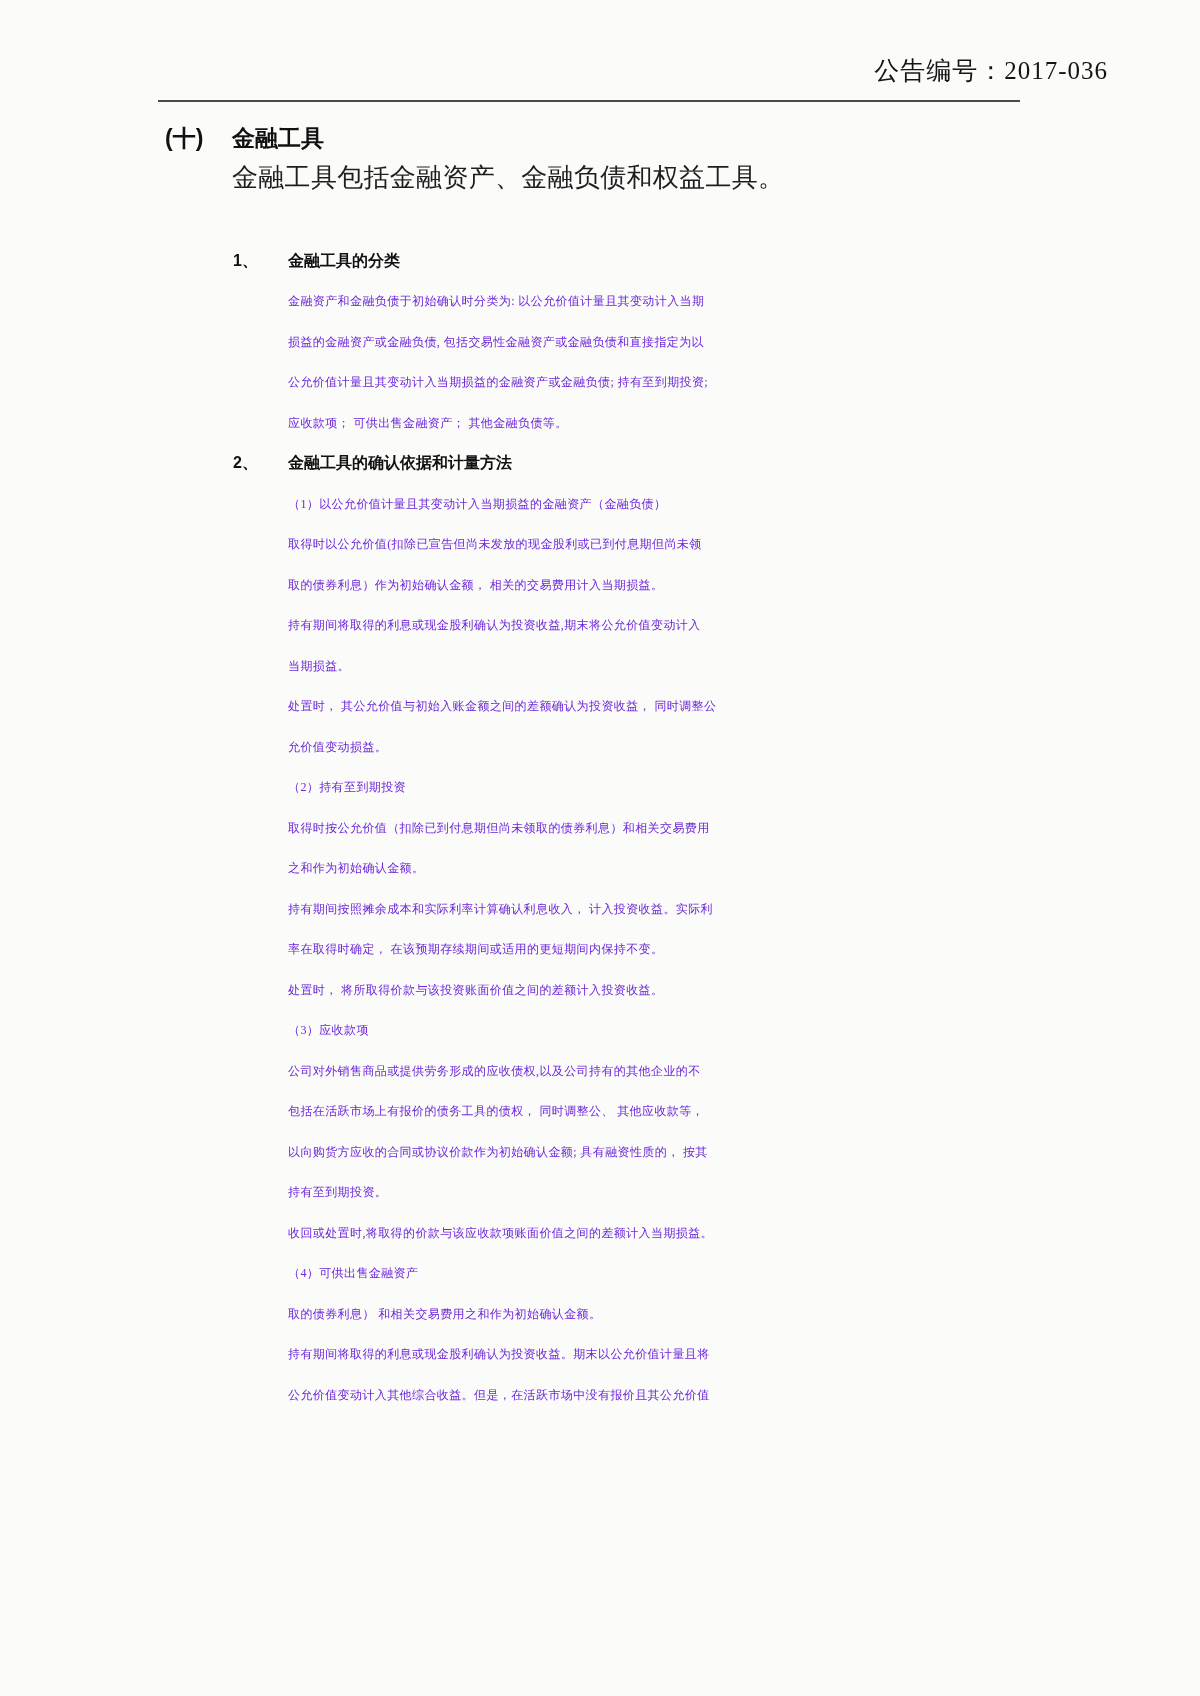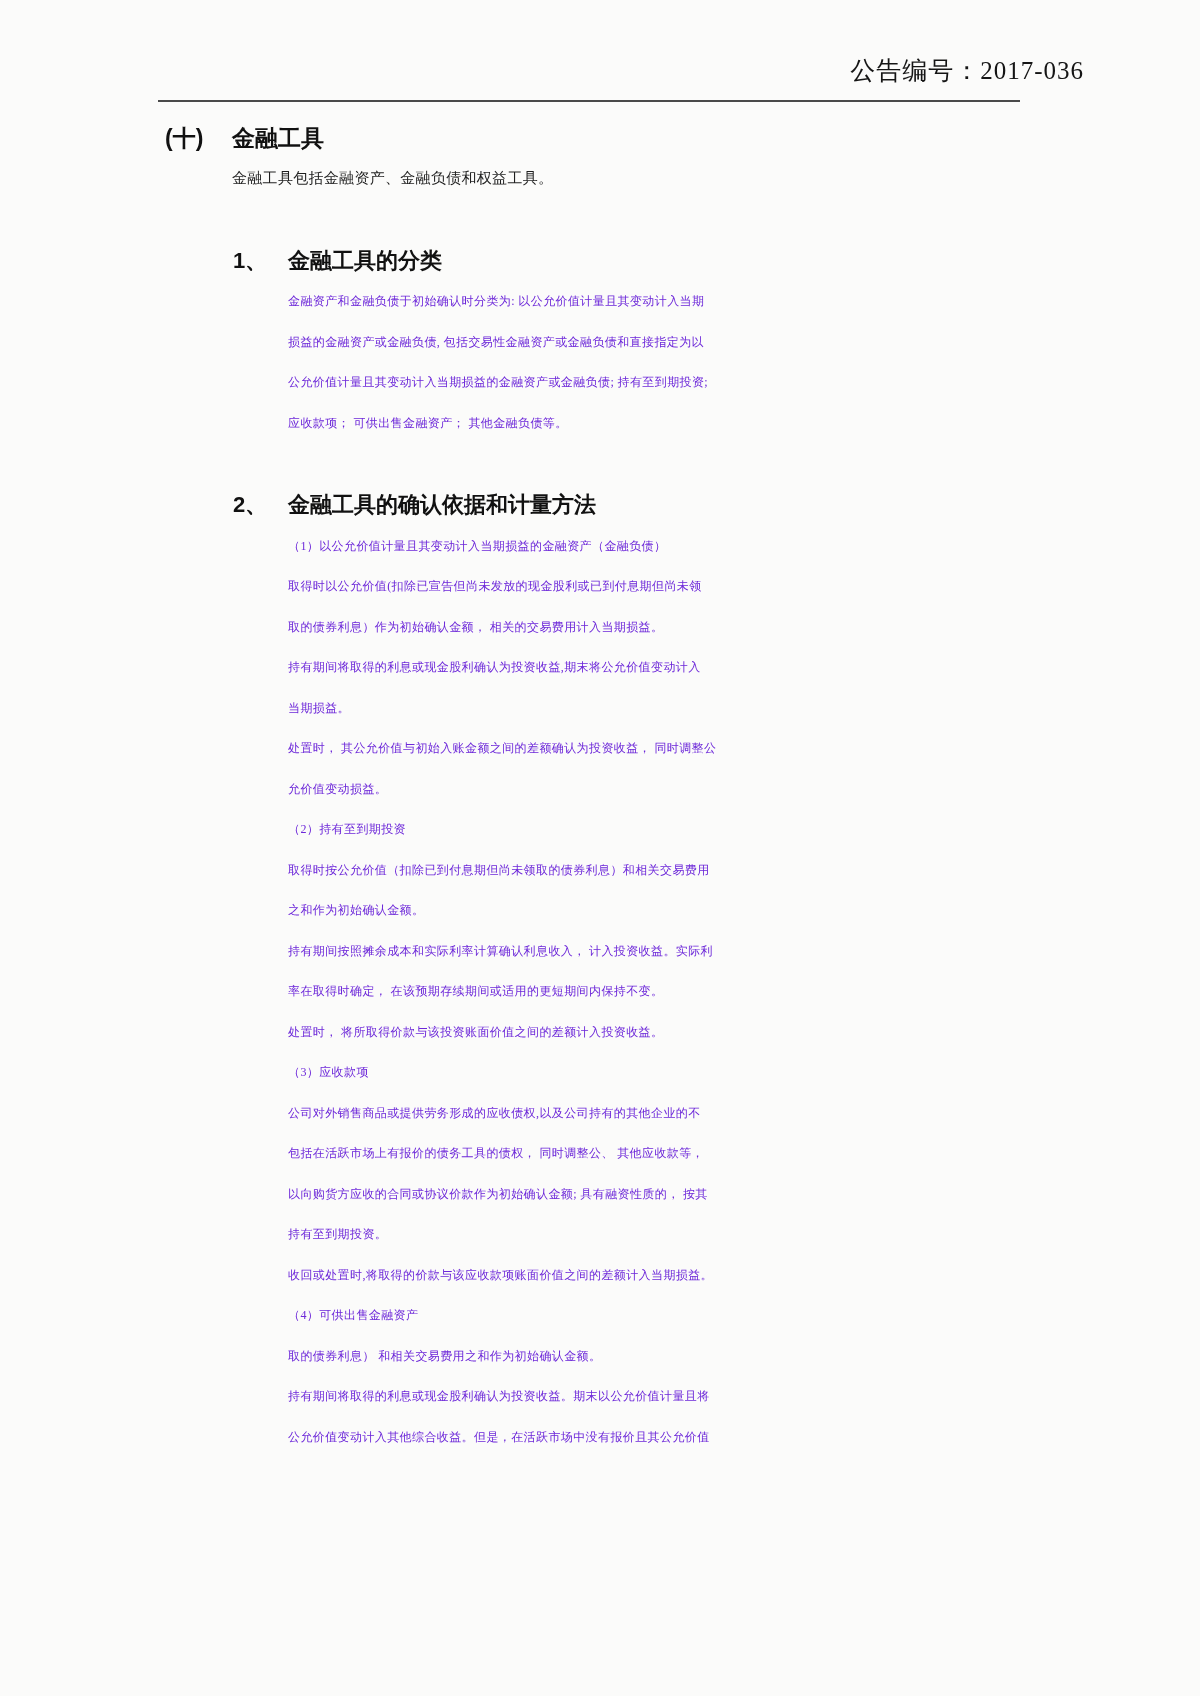--- a/index.html
+++ b/index.html
@@ -13,21 +13,21 @@
     overflow: hidden;
   }
   .page {
     width: 1200px;
     height: 1696px;
     padding-top: 56px;
     box-sizing: border-box;
   }
   .doc-header {
     text-align: right;
-    padding-right: 116px;
+    padding-right: 92px;
     font-size: 25px;
     letter-spacing: 1px;
     color: #151515;
     line-height: 30px;
   }
   .header-rule {
     border: none;
     border-top: 2px solid #4a4a4a;
     margin: 14px 180px 0 158px;
     height: 0;
@@ -37,32 +37,32 @@
     margin-top: 16px;
     line-height: 40px;
     font-family: "Liberation Sans", "DejaVu Sans", sans-serif;
     font-weight: bold;
     font-size: 23px;
     color: #111;
   }
   .h1-num { display: inline-block; width: 67px; }
   .intro {
     margin-left: 232px;
-    font-size: 15px;
+    font-size: 26px;
     line-height: 40.5px;
     letter-spacing: 0.3px;
   }
   .subsection-1 { margin-top: 42px; }
-  .subsection-2 { margin-top: 42px; }
+  .subsection-2 { }
   .h2-row {
     margin-left: 233px;
     line-height: 40.5px;
     font-family: "Liberation Sans", "DejaVu Sans", sans-serif;
     font-weight: bold;
-    font-size: 22px;
+    font-size: 16px;
     color: #111;
   }
   .h2-num { display: inline-block; width: 55px; }
   .para-lines {
     margin-left: 288px;
     width: 700px;
   }
   .text-line {
     font-size: 12px;
     line-height: 40.5px;

